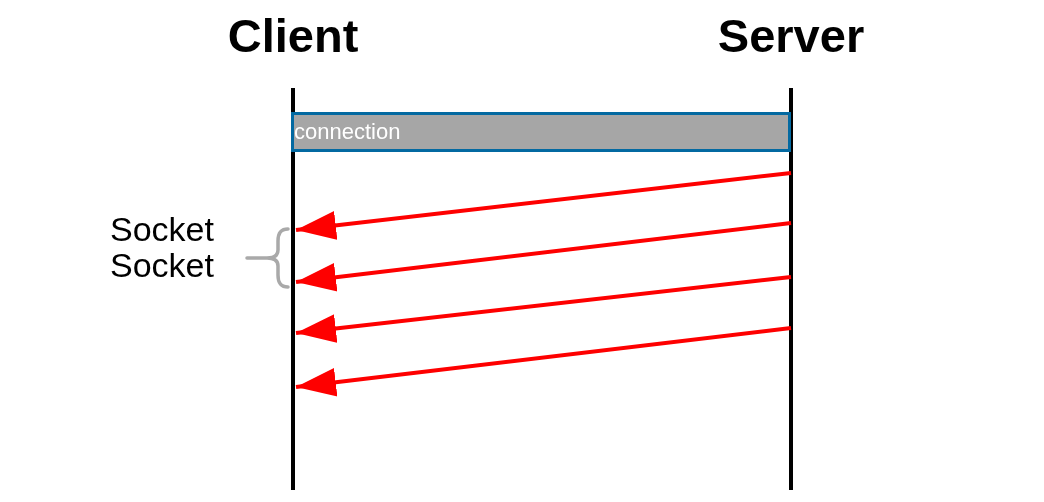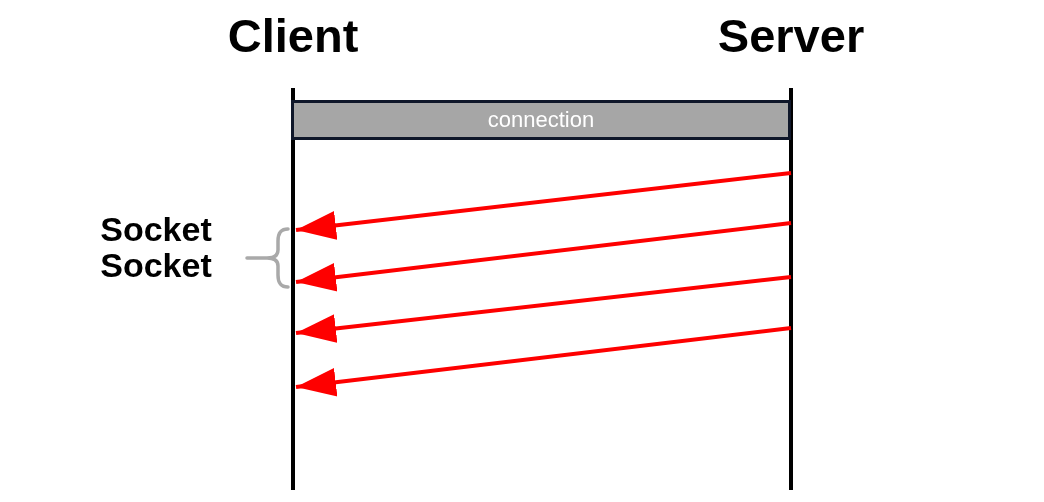--- a/index.html
+++ b/index.html
@@ -34,43 +34,43 @@
     width: 4px;
     height: 402px;
     background: #000000;
   }
   .lifeline.client { left: 291px; }
   .lifeline.server { left: 789px; }
 
   .connection-bar {
     position: absolute;
     left: 291px;
-    top: 100px;
+    top: 112px;
     width: 494px;
     height: 34px;
     background: #a6a6a6;
-    border: 3px solid #0f172a;
+    border: 3px solid #0369a1;
     display: flex;
     align-items: center;
-    justify-content: center;
+    justify-content: flex-start;
   }
   .connection-bar span {
     color: #ffffff;
     font-size: 22px;
     font-weight: 400;
   }
 
   .timeout-label {
     position: absolute;
-    left: 156px;
+    left: 162px;
     top: 211px;
     transform: translateX(-50%);
     text-align: center;
     font-size: 34px;
-    font-weight: bold;
+    font-weight: normal;
     color: #000000;
     line-height: 1.07;
     white-space: nowrap;
   }
 
   svg.overlay {
     position: absolute;
     left: 0;
     top: 0;
     width: 1044px;

